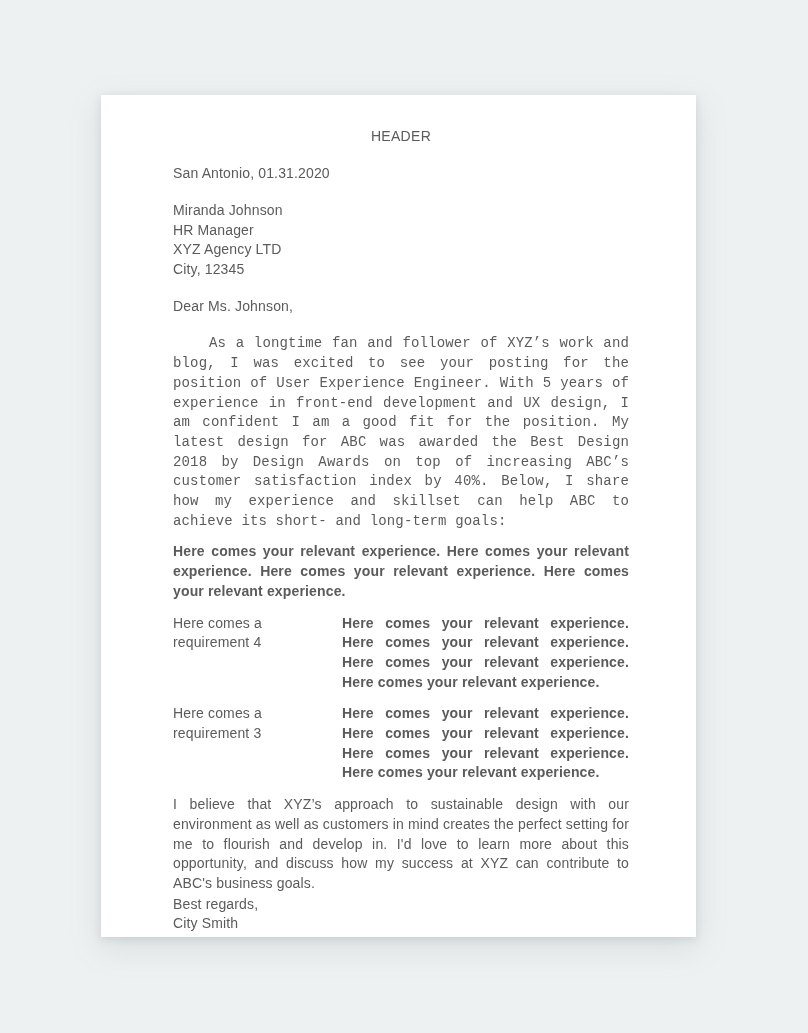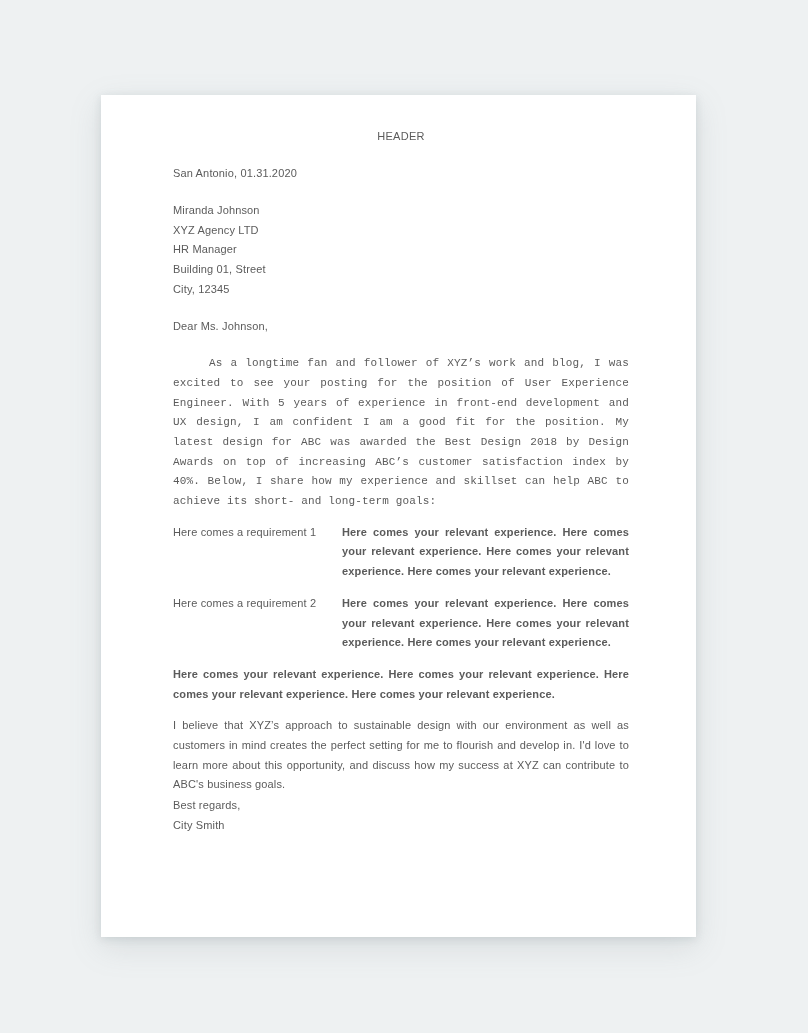--- a/index.html
+++ b/index.html
@@ -22,21 +22,21 @@
     height: 842px;
     background: #ffffff;
     box-shadow: 0 2px 8px rgba(120, 135, 140, 0.22), 0 10px 30px rgba(120, 135, 140, 0.18);
   }
   .content {
     position: absolute;
     left: 72px;
     top: 32px;
     width: 456px;
     color: #5b5b5b;
-    font-size: 11px;
+    font-size: 14px;
     line-height: 19.7px;
     letter-spacing: 0.15px;
   }
   .header-title {
     text-align: center;
     letter-spacing: 0.3px;
     margin: 0 0 17px 0;
   }
   .line { display: block; }
   .block { margin-bottom: 17.5px; }
@@ -69,40 +69,39 @@
 
 <div class="page">
   <div class="content">
 
     <div class="header-title">HEADER</div>
 
     <div class="block">San Antonio, 01.31.2020</div>
 
     <div class="block">
       <span class="line">Miranda Johnson</span>
+      <span class="line">HR Manager</span>
       <span class="line">XYZ Agency LTD</span>
-      <span class="line">HR Manager</span>
-      <span class="line">Building 01, Street</span>
       <span class="line">City, 12345</span>
     </div>
 
     <div class="block">Dear Ms. Johnson,</div>
 
     <p class="para indent">As a longtime fan and follower of XYZ’s work and blog, I was excited to see your posting for the position of User Experience Engineer. With 5 years of experience in front-end development and UX design, I am confident I am a good fit for the position. My latest design for ABC was awarded the Best Design 2018 by Design Awards on top of increasing ABC’s customer satisfaction index by 40%. Below, I share how my experience and skillset can help ABC to achieve its short- and long-term goals:</p>
 
     <div>
       <div class="req-row">
-        <div class="req-label">Here comes a requirement 1</div>
         <div class="req-text">Here comes your relevant experience. Here comes your relevant experience. Here comes your relevant experience. Here comes your relevant experience.</div>
       </div>
       <div class="req-row">
-        <div class="req-label">Here comes a requirement 2</div>
+        <div class="req-label">Here comes a requirement 4</div>
         <div class="req-text">Here comes your relevant experience. Here comes your relevant experience. Here comes your relevant experience. Here comes your relevant experience.</div>
       </div>
       <div class="req-row">
+        <div class="req-label">Here comes a requirement 3</div>
         <div class="req-text">Here comes your relevant experience. Here comes your relevant experience. Here comes your relevant experience. Here comes your relevant experience.</div>
       </div>
     </div>
 
     <p class="closing-para">I believe that XYZ’s approach to sustainable design with our environment as well as customers in mind creates the perfect setting for me to flourish and develop in. I'd love to learn more about this opportunity, and discuss how my success at XYZ can contribute to ABC's business goals.</p>
 
     <div>
       <span class="line">Best regards,</span>
       <span class="line">City Smith</span>
     </div>

